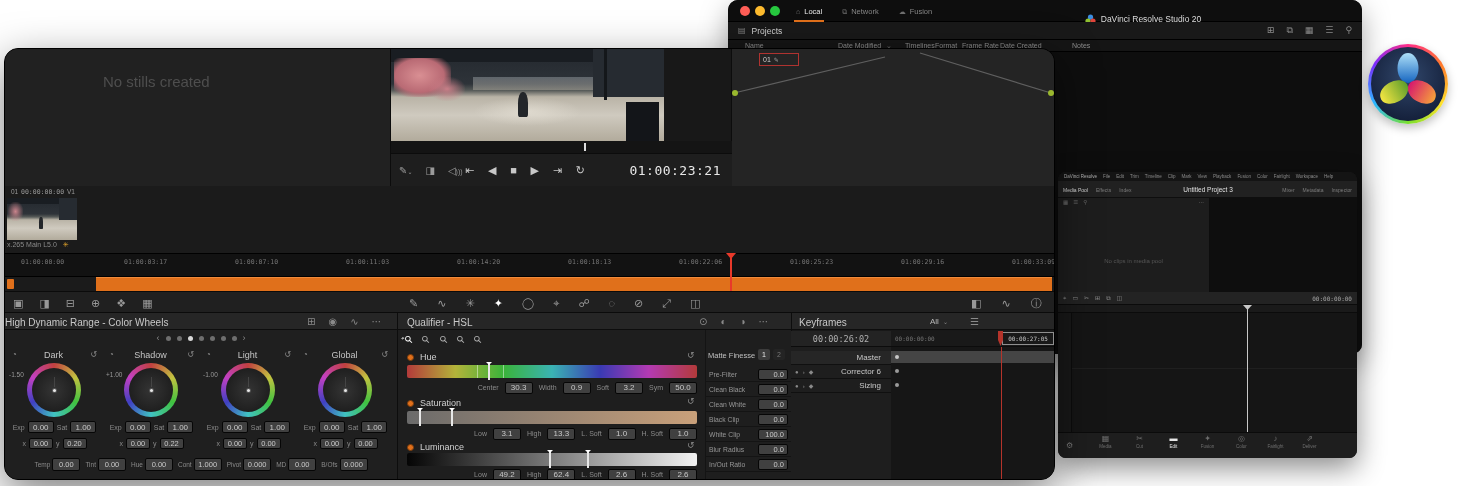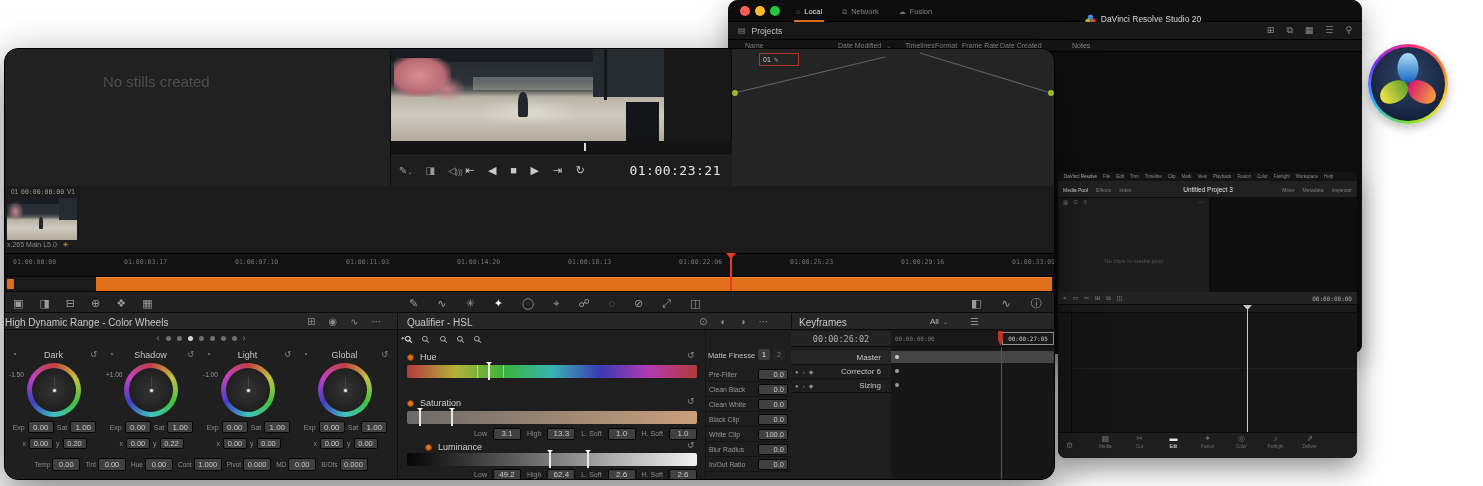--- a/index.html
+++ b/index.html
@@ -381,21 +381,21 @@
       <div class="gs" style="left:1%;top:10%;width:22%;height:44%;background:radial-gradient(ellipse,#c9848c,rgba(0,0,0,0) 78%)"></div>
       <div class="gs" style="right:0;top:0;width:26%;height:52%;background:#262b31"></div>
       <div class="gs" style="left:46%;top:46%;width:5%;height:28%;background:#23262a;border-radius:45% 45% 12% 12%"></div>
     </div>
     <div class="codecrow">
       <span>x.265 Main L5.0</span>
       <span class="i" style="color:#e0a22a;font-size:7px;margin-left:4px">✳</span>
     </div>
 
     <div class="ruler">
-      <span class="tick tcf" style="left:8px">01:00:00:00</span>
+      <span class="tick tcf" style="left:16px">01:00:00:00</span>
       <span class="tick tcf" style="left:119px">01:00:03:17</span>
       <span class="tick tcf" style="left:230px">01:00:07:10</span>
       <span class="tick tcf" style="left:341px">01:00:11:03</span>
       <span class="tick tcf" style="left:452px">01:00:14:20</span>
       <span class="tick tcf" style="left:563px">01:00:18:13</span>
       <span class="tick tcf" style="left:674px">01:00:22:06</span>
       <span class="tick tcf" style="left:785px">01:00:25:23</span>
       <span class="tick tcf" style="left:896px">01:00:29:16</span>
       <span class="tick tcf" style="left:1007px">01:00:33:09</span>
     </div>
@@ -617,20 +617,30 @@
     <div class="qlabel" style="left:402px;top:302px">
       <span class="toggledot"></span>
       <span>Hue</span>
     </div>
     <span class="reset i" style="top:302px">↺</span>
     <div class="bar hue" style="top:316px">
       <span class="bhs" style="left:24%"></span>
         <span class="bh" style="left:28%"></span>
         <span class="bhs" style="left:33%"></span>
     </div>
+    <div class="qvals" style="top:332px">
+      <span class="lb">Center</span>
+        <span class="vb">30.3</span>
+      <span class="lb">Width</span>
+        <span class="vb">0.9</span>
+      <span class="lb">Soft</span>
+        <span class="vb">3.2</span>
+      <span class="lb">Sym</span>
+        <span class="vb">50.0</span>
+    </div>
 
     <div class="qlabel" style="left:402px;top:348px">
       <span class="toggledot"></span>
       <span>Saturation</span>
     </div>
     <span class="reset i" style="top:348px">↺</span>
     <div class="bar sat" style="top:362px">
       <span class="bh" style="left:4%"></span>
         <span class="bh" style="left:15%"></span>
     </div>
@@ -638,21 +648,21 @@
       <span class="lb">Low</span>
         <span class="vb">3.1</span>
       <span class="lb">High</span>
         <span class="vb">13.3</span>
       <span class="lb">L. Soft</span>
         <span class="vb">1.0</span>
       <span class="lb">H. Soft</span>
         <span class="vb">1.0</span>
     </div>
 
-    <div class="qlabel" style="left:420px;top:392px">
+    <div class="qlabel" style="left:402px;top:392px">
       <span class="toggledot"></span>
       <span>Luminance</span>
     </div>
     <span class="reset i" style="top:392px">↺</span>
     <div class="bar lum" style="top:404px">
       <span class="bh" style="left:49%"></span>
         <span class="bh" style="left:62%"></span>
     </div>
     <div class="qvals" style="top:419px">
       <span class="lb">Low</span>

